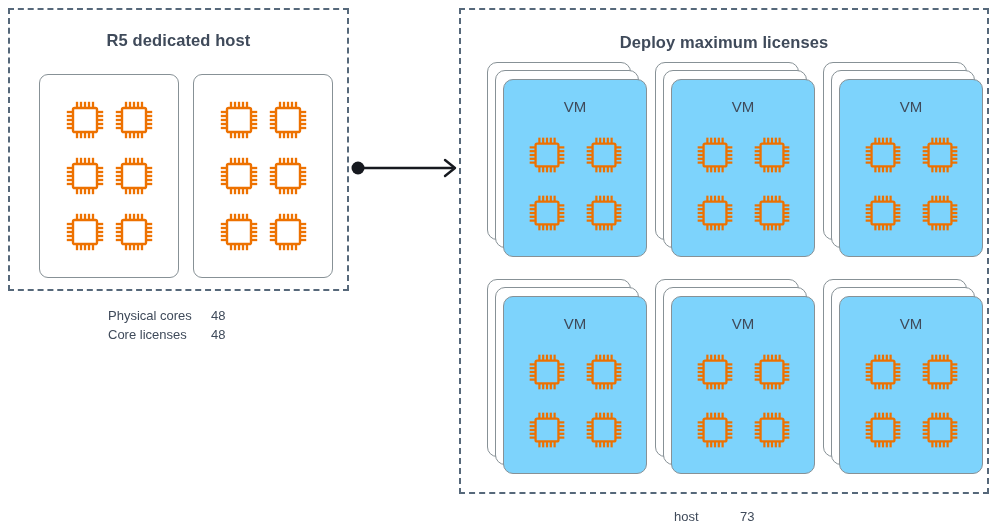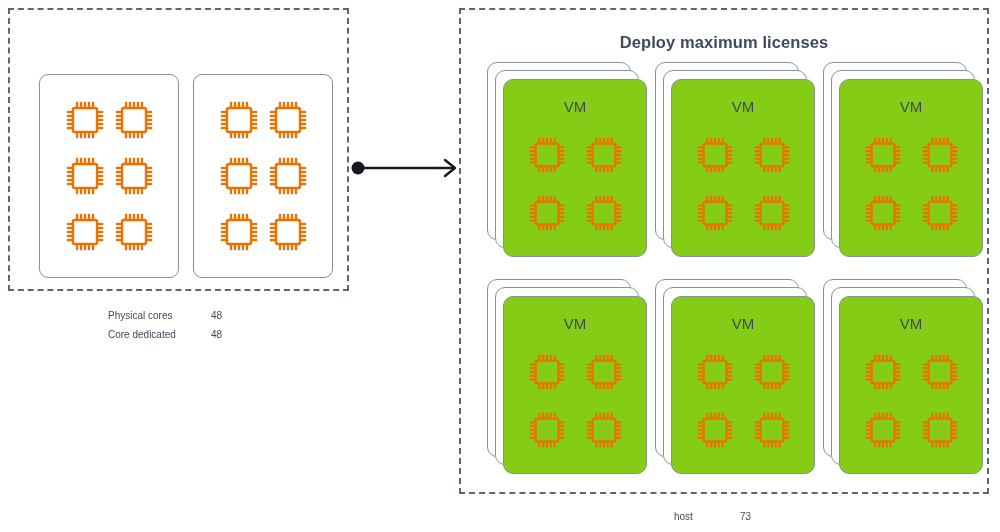--- a/index.html
+++ b/index.html
@@ -76,21 +76,21 @@
     position: absolute;
     left: 349px;
     top: 150px;
     width: 112px;
     height: 36px;
   }
 
   
   .legend {
     position: absolute;
-    font-size: 10px;
+    font-size: 13px;
     color: #3F4A5A;
     line-height: 19px;
     white-space: nowrap;
   }
   .legend-row { display: flex; }
   .legend-label { width: 103px; text-align: left; }
   .legend-value { width: 40px; text-align: left; }
   #host-legend   { left: 108px; top: 306px; }
   #deploy-legend { left: 674px; top: 507px; }
   #deploy-legend .legend-label { width: 66px; }
@@ -112,21 +112,21 @@
   }
   .vm-shadow.back  { left: 0px; top: 0px; }
   .vm-shadow.mid   { left: 8px; top: 8px; }
   .vm-card {
     position: absolute;
     left: 16px; top: 17px;
     width: 144px;
     height: 178px;
     border: 1.6px solid #879196;
     border-radius: 10px;
-    background: #84cc16;
+    background: #7dd3fc;
     box-sizing: border-box;
     padding-left: 45px;
   }
   .vm-label {
     position: absolute;
     left: 0; right: 0;
     top: 18px;
     text-align: center;
     font-size: 15px;
     color: #3F4A5A;
@@ -148,20 +148,21 @@
   #vm-2 { left: 823px; top: 62px;  }
   #vm-3 { left: 487px; top: 279px; }
   #vm-4 { left: 655px; top: 279px; }
   #vm-5 { left: 823px; top: 279px; }
 </style>
 </head>
 <body>
 
 <div class="dashed-group" id="host-group">
 
+  <div class="group-title">R5 dedicated host</div>
 
   <div class="socket-box" id="socket-0">
     <div class="cpu-grid">
         <div class="cpu-cell">
                <span>
                  <svg class="cpu-icon sz-lg" viewBox="0 0 42 42" aria-hidden="true">
     <rect x="9" y="9" width="24" height="24" rx="1.6" fill="none" stroke="#ED7100" stroke-width="2.4"></rect>
     <rect x="11.85" y="2.80" width="2.3" height="6.2" fill="#ED7100"></rect>
               <rect x="11.85" y="33.00" width="2.3" height="6.2" fill="#ED7100"></rect>
               <rect x="2.80" y="11.85" width="6.2" height="2.3" fill="#ED7100"></rect>
@@ -490,21 +491,21 @@
       </div>
   </div>
 </div>
 
 <div class="legend" id="host-legend">
   <div class="legend-row">
     <span class="legend-label">Physical cores</span>
     <span class="legend-value">48</span>
   </div>
   <div class="legend-row">
-    <span class="legend-label">Core dedicated</span>
+    <span class="legend-label">Core licenses</span>
     <span class="legend-value">48</span>
   </div>
 </div>
 
 <div id="arrow-connector">
   <svg width="112" height="36" viewBox="0 0 112 36" aria-hidden="true">
     <circle cx="9" cy="18" r="6.5" fill="#16191F"></circle>
     <line x1="13" y1="18" x2="104" y2="18" stroke="#16191F" stroke-width="2.4"></line>
     <polyline points="96,10 106,18 96,26" fill="none" stroke="#16191F" stroke-width="2.4" stroke-linecap="round" stroke-linejoin="round"></polyline>
   </svg>

